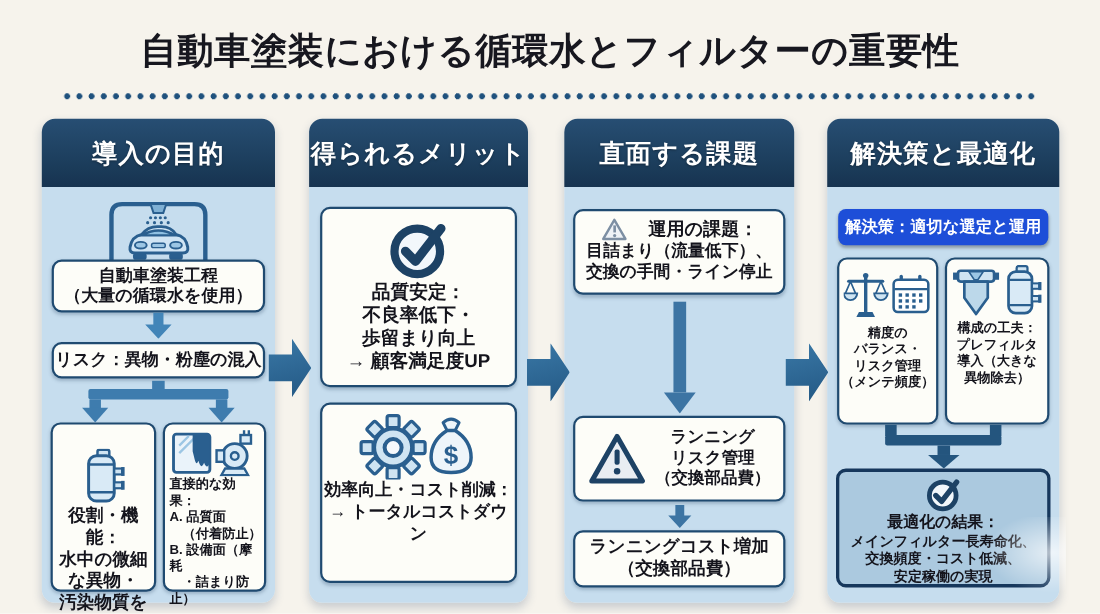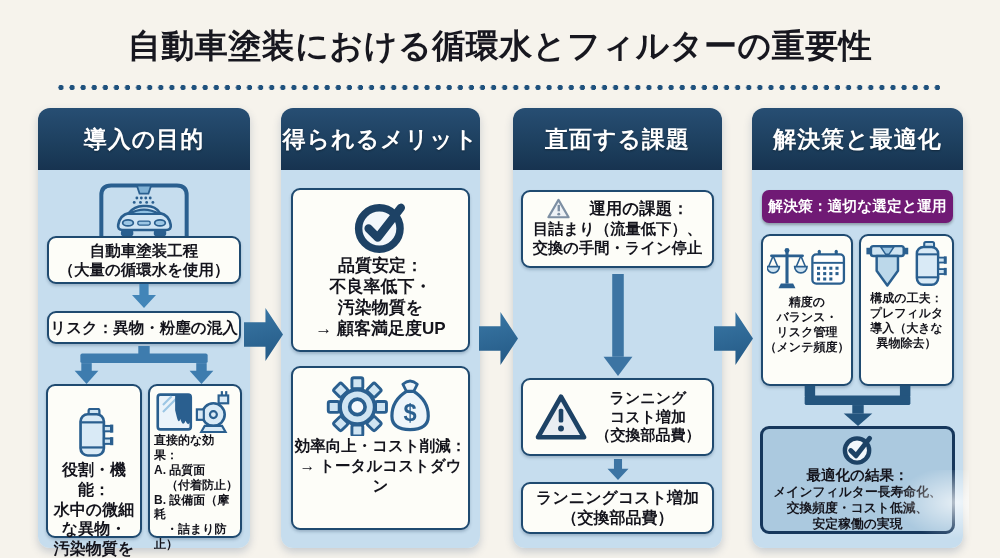--- a/index.html
+++ b/index.html
@@ -54,21 +54,21 @@
   .m-eff .l3{display:block;font-size:15.5px;line-height:1.3;}
   
   .c-op{left:8px;right:8px;top:20px;padding:6px 2px 8px;}
   .c-op-row{display:flex;align-items:center;justify-content:center;gap:18px;}
   .c-op-title{font-size:16.5px;font-weight:700;}
   .c-op .lines{font-size:15.3px;}
   .c-run{left:8px;right:8px;top:208px;height:78px;display:flex;align-items:center;
          justify-content:center;gap:9px;padding:0 4px;font-size:15px;}
   .c-run2{left:8px;right:8px;top:312px;padding:4px 0;font-size:16px;}
   
-  .navybar{position:absolute;left:10px;right:10px;top:20px;background:#701a75;color:#fff;
+  .navybar{position:absolute;left:10px;right:10px;top:20px;background:#1d4ed8;color:#fff;
     font-weight:700;font-size:14.8px;text-align:center;border-radius:7px;padding:7px 0;
     box-shadow:0 2px 3px rgba(0,0,0,.3);}
   .s-balance{left:9px;top:64px;width:92px;height:152px;padding-top:7px;font-size:12px;}
   .s-structure{left:107px;right:9px;top:64px;height:152px;padding-top:3px;font-size:12px;}
   .s-result{position:absolute;left:8px;right:8px;top:256px;bottom:14px;background:#abc9df;
     border:3px solid #16375c;border-radius:9px;text-align:center;font-weight:700;
     box-sizing:border-box;padding-top:3px;}
   .s-result .rt{display:block;font-size:14.5px;line-height:1.25;}
   .s-result .rl{display:block;font-size:12.8px;line-height:1.25;}
   
@@ -184,21 +184,21 @@
     <div class="col-header">得られるメリット</div>
     <div class="col-body">
 
       <div class="wbox m-quality">
         <svg class="icon-c" width="58" height="58" viewBox="0 0 70 70">
           <circle cx="33" cy="38" r="25" fill="#f2f7fb" stroke="#1d4265" stroke-width="9"></circle>
           <path d="M20 38 L31 49 L59 13" fill="none" stroke="#1d4265" stroke-width="10" stroke-linecap="round" stroke-linejoin="round"></path>
         </svg>
         <span class="lines">品質安定：
 不良率低下・
-汚染物質を
+歩留まり向上
 → 顧客満足度UP</span>
       </div>
 
       <div class="wbox m-eff">
         <svg class="icon-c" width="110" height="60" viewBox="0 0 120 66">
           <g fill="#cfe4f2" stroke="#2a5f8f" stroke-width="3.2" stroke-linejoin="round">
             <rect x="28" y="2" width="12" height="12" rx="2"></rect>
             <rect x="28" y="2" width="12" height="12" rx="2" transform="rotate(45 34 34)"></rect>
             <rect x="28" y="2" width="12" height="12" rx="2" transform="rotate(90 34 34)"></rect>
             <rect x="28" y="2" width="12" height="12" rx="2" transform="rotate(135 34 34)"></rect>
@@ -241,21 +241,21 @@
         <path d="M0 86 h30 L15 106 Z" fill="#3c74a3"></path>
       </svg>
 
       <div class="wbox c-run">
         <svg width="52" height="46" viewBox="0 0 56 50">
           <path d="M28 3 L53 47 H3 Z" fill="#e9edf2" stroke="#1d4265" stroke-width="5" stroke-linejoin="round"></path>
           <rect x="25.5" y="16" width="5" height="15" rx="2" fill="#1d4265"></rect>
           <circle cx="28" cy="37.5" r="3.2" fill="#1d4265"></circle>
         </svg>
         <span class="lines">ランニング
-コスト増加
+リスク管理
 （交換部品費）</span>
       </div>
 
       <svg class="center-x" style="position:absolute;top:289px;" width="24" height="21" viewBox="0 0 26 26">
         <path d="M8 0 h10 v12 h8 L13 26 0 12 h8 Z" fill="#3c74a3"></path>
       </svg>
 
       <div class="wbox c-run2">
         <span class="lines">ランニングコスト増加
 （交換部品費）</span>

